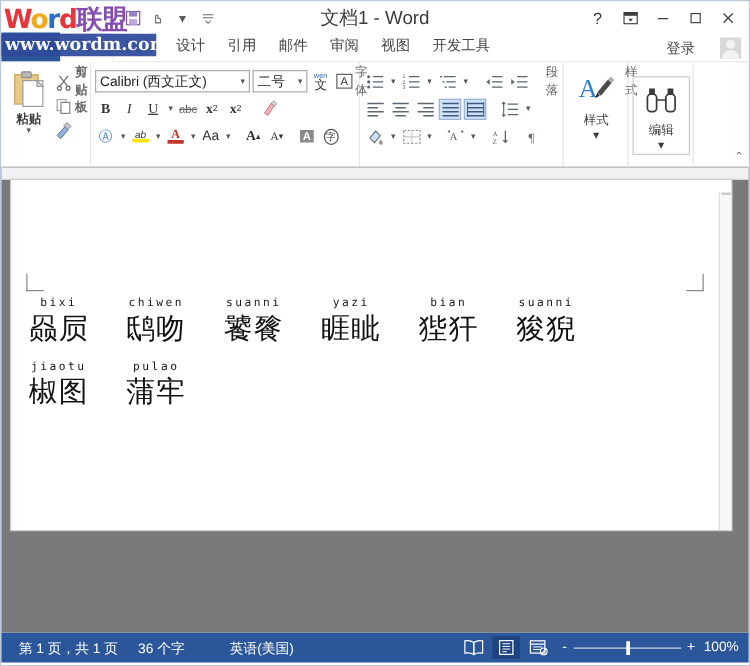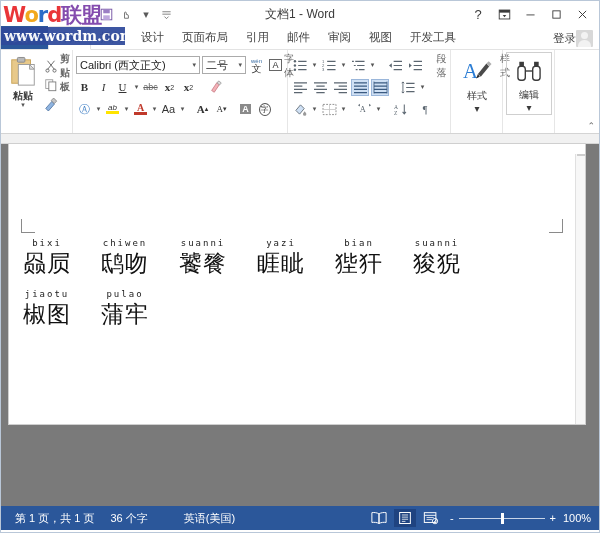--- a/index.html
+++ b/index.html
@@ -33,21 +33,21 @@
   }
   .qat-btn {
     width: 18px; height: 18px;
     display: flex; align-items: center; justify-content: center;
     font-size: 11px; color: #5a5a5a;
   }
   .title-text {
     position: absolute;
     left: 0; right: 0;
     text-align: center;
-    font-size: 12px;
+    font-size: 15px;
     color: #3b3b3b;
     pointer-events: none;
   }
   .wincontrols {
     margin-left: auto;
     display: flex; align-items: center;
     padding-right: 4px;
   }
   .wc {
     width: 26px; height: 22px;
@@ -80,21 +80,21 @@
   .tab.active {
     color: #2b579a;
     border: 1px solid #e3e3e3;
     border-bottom: 1px solid #ffffff;
     margin-bottom: -1px;
     background: #fff;
     border-radius: 2px 2px 0 0;
   }
   .tabbar-right {
     margin-left: auto;
-    display: flex; align-items: center; gap: 0;
+    display: flex; align-items: center; gap: 20px;
     padding-right: 6px; padding-bottom: 2px;
   }
   .signin { font-size: 11.5px; color: #444; }
   .avatar {
     width: 17px; height: 17px;
     background: #d8d8d8;
     border-radius: 1px;
     position: relative;
     overflow: hidden;
   }
@@ -190,21 +190,21 @@
   .paragrp { width: 163px; }
   .pbtn {
     width: 18px; height: 17px;
     display:flex; align-items:center; justify-content:center;
     color:#444;
   }
   .pbtn.sel { background:#cfe0f4; border:1px solid #9ab6da; }
 
   
   .stylegrp { width: 52px; }
-  .editgrp  { width: 52px; }
+  .editgrp  { width: 52px; align-items: center; }
   .bigbtn2 {
     width: 46px;
     display:flex; flex-direction:column; align-items:center;
     font-size:10px; color:#3b3b3b; padding-top:3px;
   }
   .bigbtn2 .glyph { height: 34px; display:flex; align-items:center; justify-content:center; }
   .editbox { border:1px solid #cfcfcf; padding:1px 2px; }
   .collapse-ribbon {
     position:absolute; right:4px; bottom:2px;
     font-size:9px; color:#666;
@@ -397,21 +397,20 @@
           </svg>
       </div>
     </div>
   </div>
 
   <div class="tabbar">
     <div class="tab file">文件</div>
     <div class="tab active">开始</div>
     <div class="tab">插入</div>
     <div class="tab">设计</div>
-    <div class="tab">页面布局</div>
     <div class="tab">引用</div>
     <div class="tab">邮件</div>
     <div class="tab">审阅</div>
     <div class="tab">视图</div>
     <div class="tab">开发工具</div>
     <div class="tabbar-right">
       <div class="signin">登录</div>
       <div class="avatar"></div>
     </div>
   </div>

